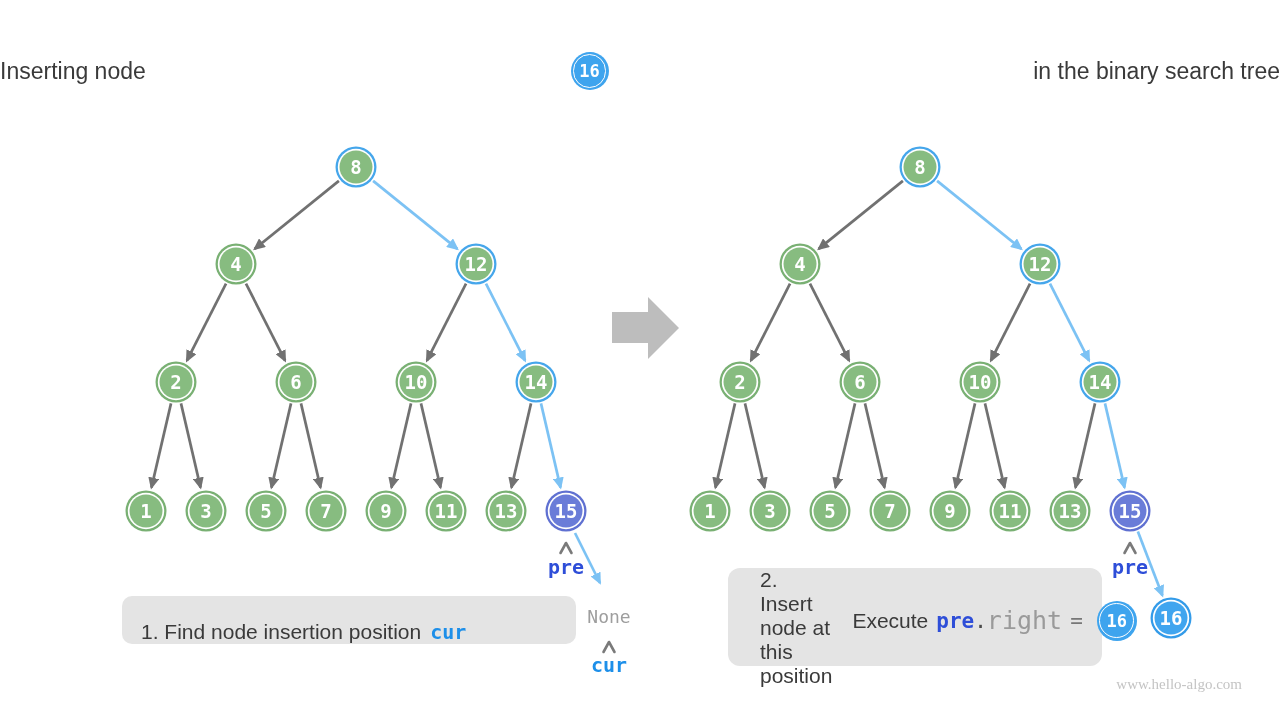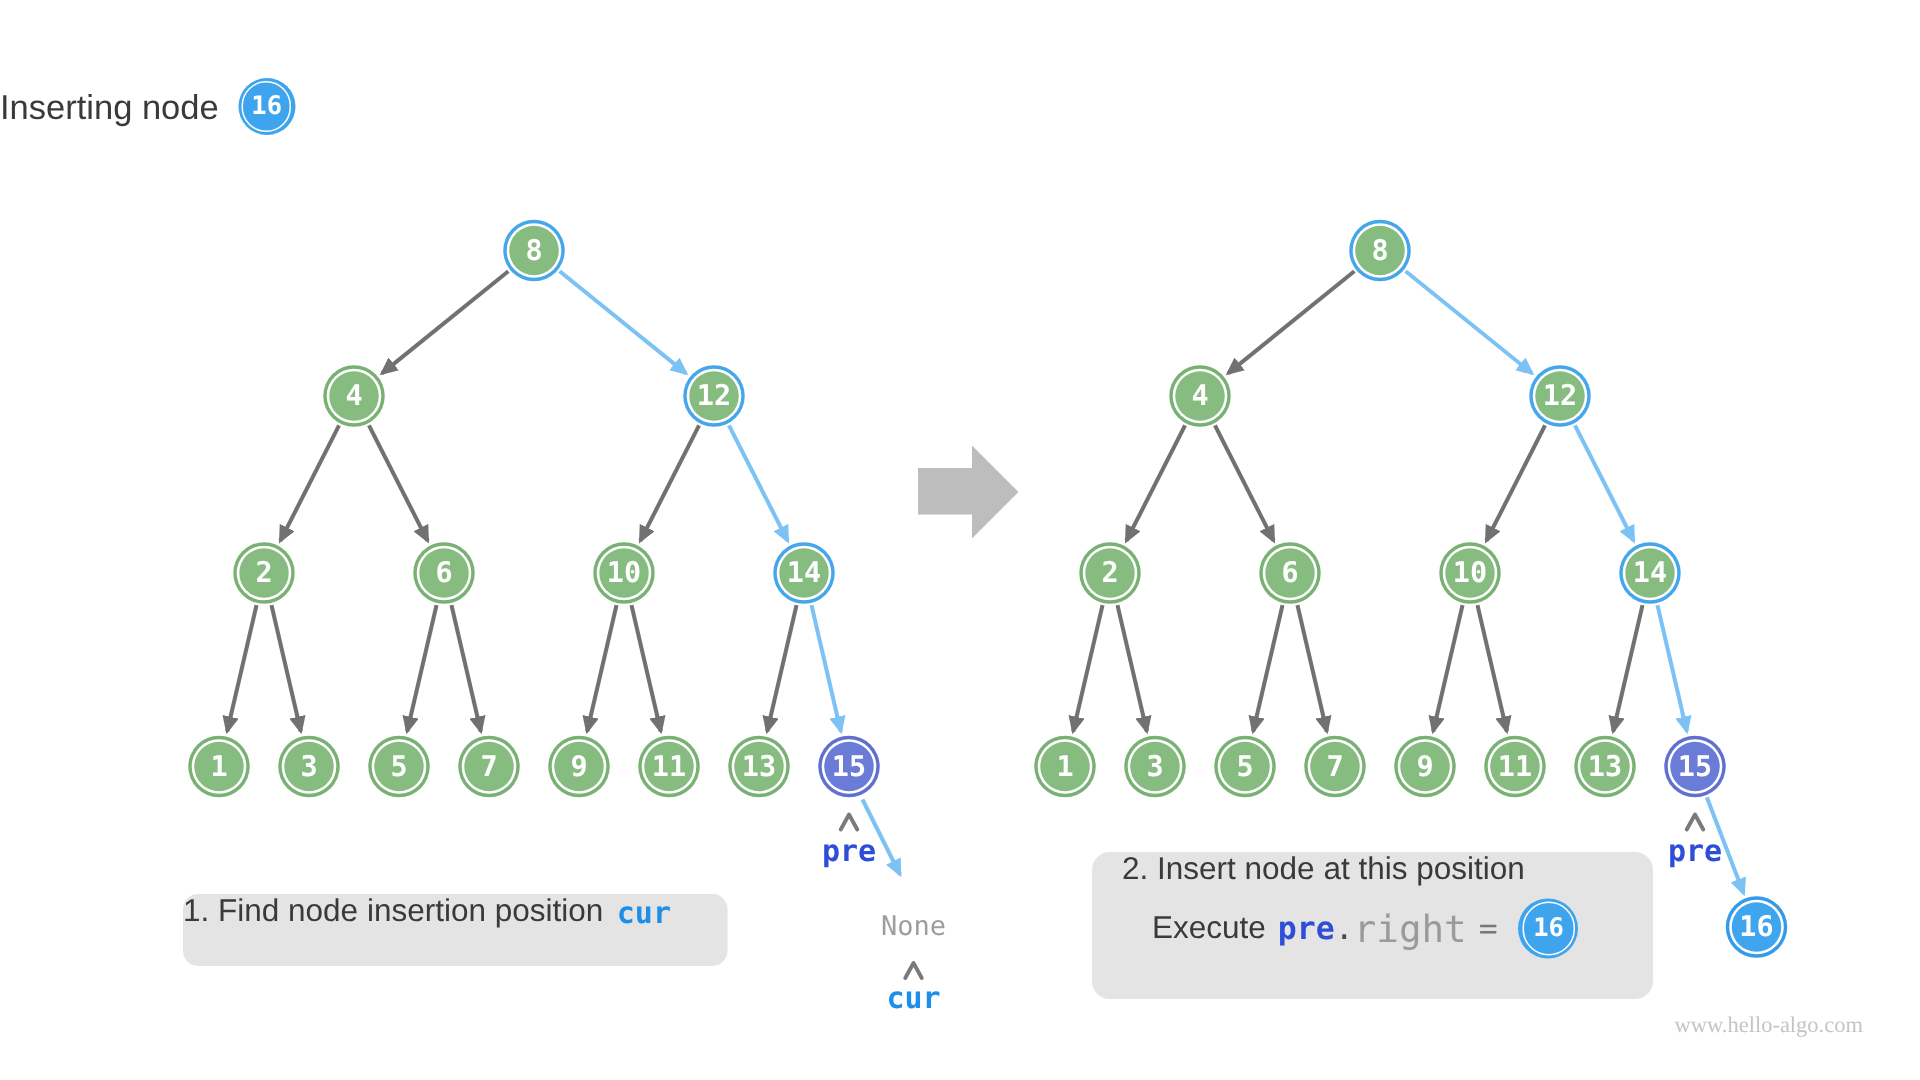--- a/index.html
+++ b/index.html
@@ -4,21 +4,21 @@
 <style>
   html,body{margin:0;padding:0;background:#ffffff;}
   .stage{
     position:relative;width:1280px;height:720px;background:#ffffff;overflow:hidden;
     font-family:"Liberation Sans",sans-serif;
   }
   svg{position:absolute;left:0;top:0;}
   
   .title-row{
     position:absolute;left:0;right:0;top:50px;height:42px;
-    display:flex;justify-content:flex-start;align-items:center;gap:13px;
+    display:flex;justify-content:space-between;align-items:center;gap:13px;
     font-size:23px;font-weight:500;color:var(--c-text-dark);
   }
   
   .badge{
     position:relative;border-radius:50%;
     display:flex;align-items:center;justify-content:center;
     background:var(--c-badge);flex:0 0 auto;
   }
   .badge::after{
     content:"";position:absolute;inset:2.4px;border:1.6px solid #ffffff;border-radius:50%;
@@ -27,27 +27,27 @@
     color:#ffffff;font-family:"DejaVu Sans Mono",monospace;font-weight:bold;font-size:17px;
   }
   .badge-title{width:38px;height:38px;}
   .badge-caption{width:40px;height:40px;margin-left:10px;}
   
   .caption{
     position:absolute;background:var(--c-caption-bg);color:var(--c-text-dark);
     font-size:21px;
   }
   .caption-1{
-    left:122px;top:596px;width:363px;height:48px;border-radius:10px;
-    display:flex;align-items:flex-start;box-sizing:border-box;
+    left:122px;top:596px;width:454px;height:48px;border-radius:10px;
+    display:flex;align-items:flex-end;padding-left:19px;box-sizing:border-box;
   }
   .caption-2{
     left:728px;top:568px;width:374px;height:98px;border-radius:12px;
-    display:flex;flex-direction:column;justify-content:flex-start;
-    padding-left:20px;box-sizing:border-box;
+    display:flex;flex-direction:row;justify-content:space-between;
+    padding-left:32px;box-sizing:border-box;
   }
   .caption-2 .line2{display:flex;align-items:center;margin-top:7px;margin-left:20px;}
   .code{font-family:"DejaVu Sans Mono",monospace;}
   .code-cur{color:var(--c-cur);font-weight:bold;font-size:20px;margin-left:9px;}
   .code-pre{color:var(--c-pre);font-weight:bold;font-size:21px;margin-left:8px;}
   .code-dot{color:var(--c-code-dot);font-size:21px;}
   .code-right{color:var(--c-code-gray);font-size:25px;}
   .code-eq{color:var(--c-code-eq);font-size:21px;margin:0 4px 0 8px;}
   
   .watermark{
@@ -299,20 +299,21 @@
           <text x="1130" y="574" fill="#2E4ED8" text-anchor="middle" font-family="&quot;DejaVu Sans Mono&quot;,monospace" font-size="20" font-weight="bold">pre</text>
         </g>
       </g>
   </svg>
 
   <div class="title-row">
     <span>Inserting node</span>
     <span class="badge badge-title">
       <b>16</b>
     </span>
+    <span>in the binary search tree</span>
   </div>
 
   <div class="caption caption-1">
     <span>1. Find node insertion position</span>
     <span class="code code-cur">cur</span>
   </div>
 
   <div class="caption caption-2">
     <span class="line1">2. Insert node at this position</span>
     <span class="line2">

